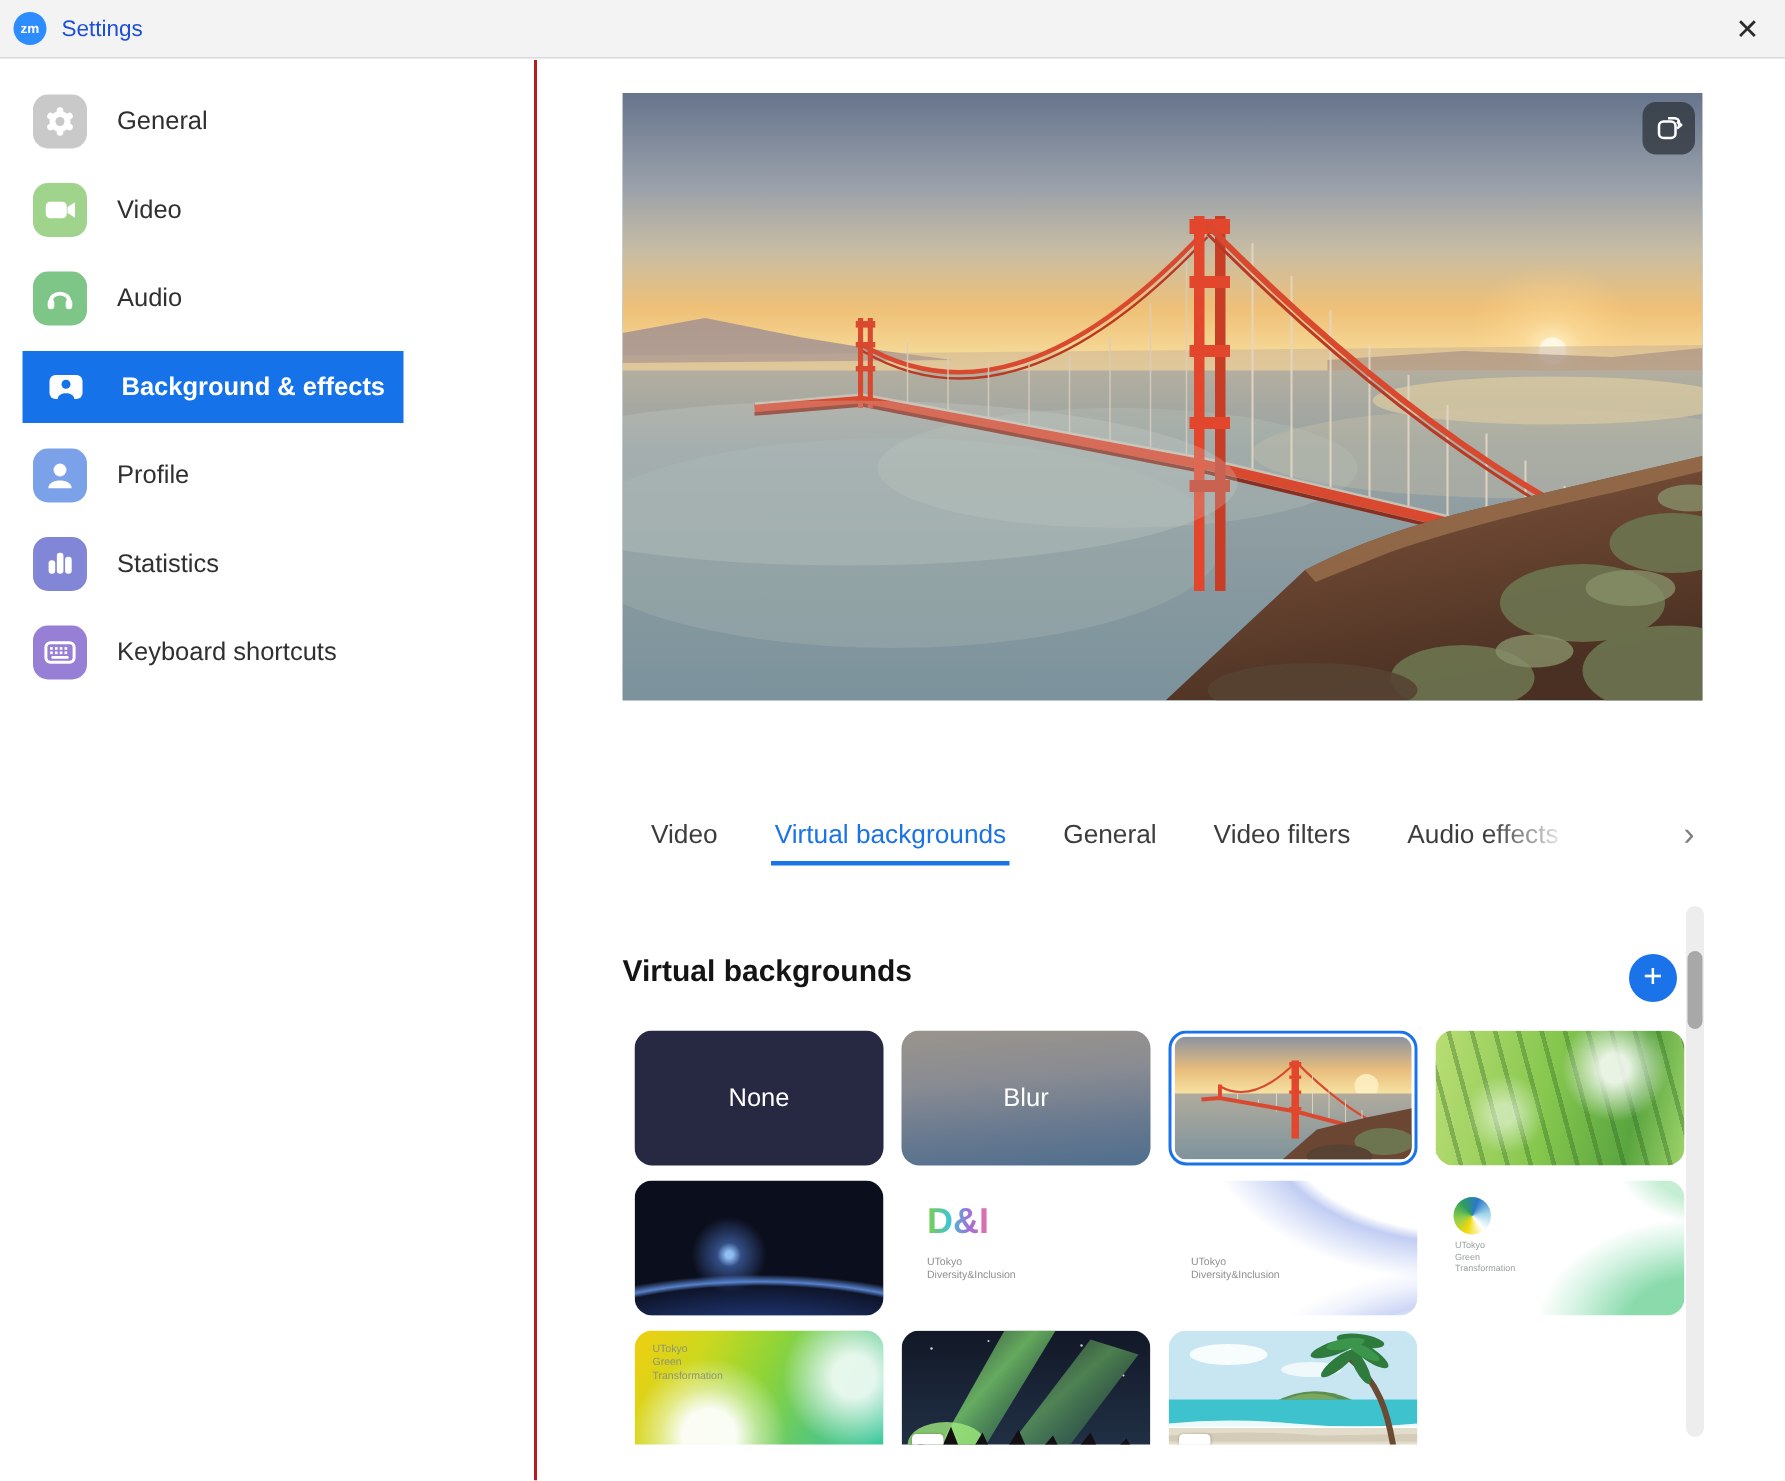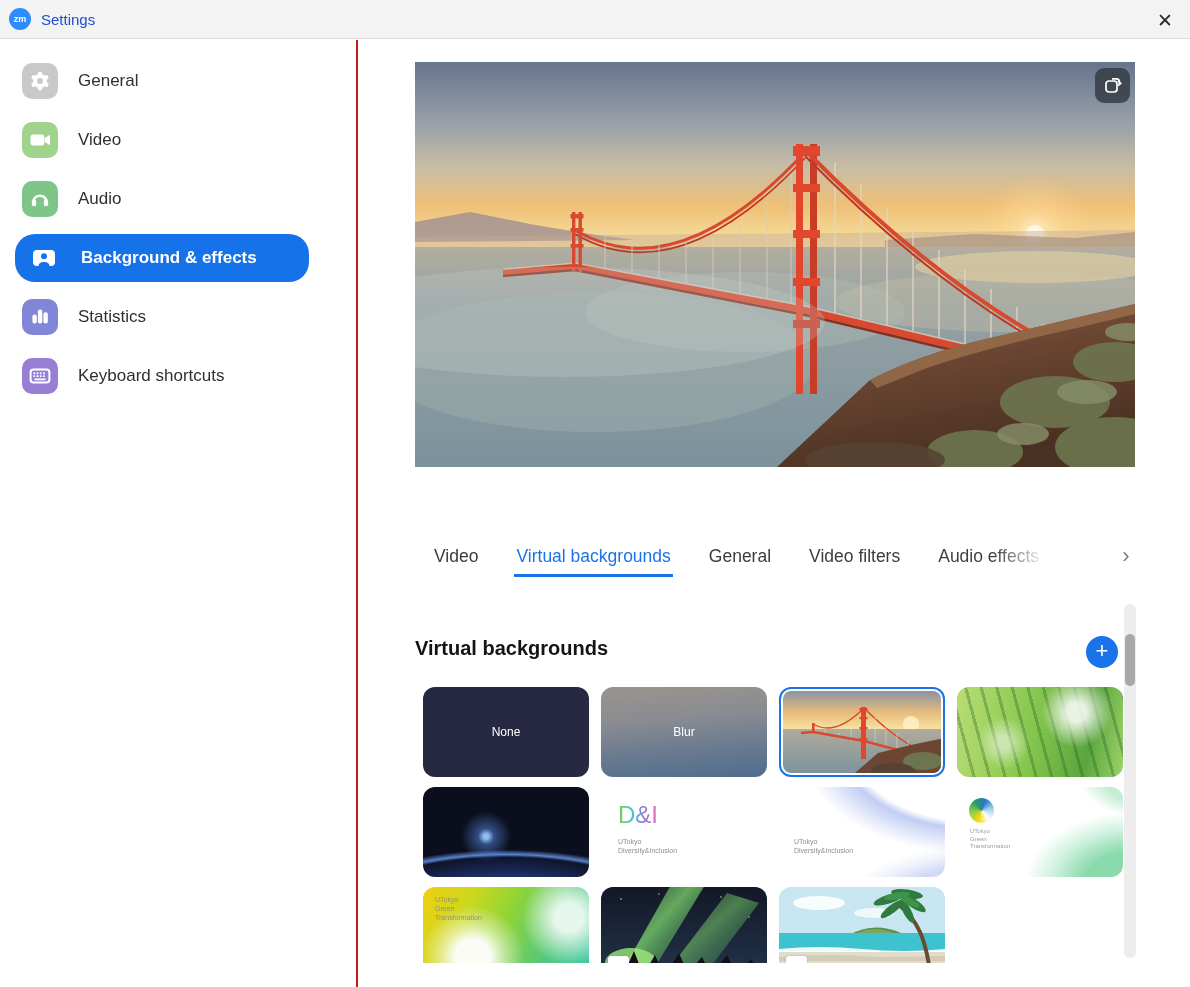--- a/index.html
+++ b/index.html
@@ -36,21 +36,21 @@
   }
   .nav-icon {
     width:36px; height:36px; border-radius:10px; flex:none;
     display:flex; align-items:center; justify-content:center;
   }
   .nav-label { margin-left:20px; font-size:17px; color:#303030; }
   .nav-item.selected {
     padding-left:0; height:59px; background:transparent;
   }
   .nav-pill {
-    margin-left:15px; width:294px; height:48px; border-radius:20px;
+    margin-left:15px; width:254px; height:48px; border-radius:0;
     background:#1572e8; display:flex; align-items:center; padding-left:16px;
   }
   .nav-pill .pill-label { margin-left:24px; font-size:17px; font-weight:bold; color:#fff; }
   .ic-general { background:#c9c9c9; }
   .ic-video { background:#a0d48c; }
   .ic-audio { background:#7dc687; }
   .ic-share { background:#66bf9a; }
   .ic-chat  { background:#55b7ab; }
   .ic-recording { background:#6d9ce6; }
   .ic-profile { background:#7ba1e8; }
@@ -104,21 +104,21 @@
   }
   .tile .fill { position:absolute; inset:0; }
   .tile.selected {
     border:2px solid #1a73e8; background:#fff; padding:2px; overflow:hidden;
   }
   .tile.selected .inner {
     position:relative; width:100%; height:100%; border-radius:8px; overflow:hidden;
   }
   .tile-label {
     position:absolute; inset:0; display:flex; align-items:center; justify-content:center;
-    color:#fff; font-size:12px;
+    color:#fff; font-size:17px;
   }
   .t-none { background:#272942; }
   .t-blur {
     background:linear-gradient(175deg,#9a948c 0%,#8a8c92 35%,#68798f 70%,#4f6e8e 100%);
   }
   .t-grass {
     background:
       radial-gradient(circle at 72% 28%, rgba(255,255,255,0.85) 0 7%, rgba(255,255,255,0) 26%),
       radial-gradient(circle at 28% 62%, rgba(255,255,255,0.5) 0 5%, rgba(255,255,255,0) 20%),
       repeating-linear-gradient(75deg, rgba(38,92,30,0.32) 0 3px, rgba(0,0,0,0) 3px 15px),
@@ -144,21 +144,21 @@
       radial-gradient(55% 65% at 110% -10%, rgba(140,220,170,0.5) 0 40%, rgba(0,0,0,0) 66%),
       #ffffff;
   }
   .t-yellow {
     background:
       radial-gradient(circle at 30% 78%, rgba(255,255,255,0.95) 0 13%, rgba(255,255,255,0.45) 24%, rgba(0,0,0,0) 38%),
       radial-gradient(circle at 88% 34%, rgba(255,255,255,0.85) 0 9%, rgba(255,255,255,0) 30%),
       linear-gradient(115deg,#f0ce10 0%,#ccd81e 25%,#8fd437 48%,#55c77c 74%,#40c9a0 95%);
   }
   .tile-big-title {
-    position:absolute; left:17px; top:14px; font-size:24px; font-weight:normal;
+    position:absolute; left:17px; top:14px; font-size:24px; font-weight:bold;
     background:linear-gradient(90deg,#7ccf4a 0%,#3fc3d8 38%,#a06fd8 68%,#e86fa8 100%);
     -webkit-background-clip:text; background-clip:text; color:transparent;
   }
   .tile-sub { position:absolute; font-size:7px; line-height:9px; color:#8f8f8f; }
   .logo-dot {
     position:absolute; left:12px; top:11px; width:25px; height:25px; border-radius:50%;
     background:conic-gradient(from 200deg,#f2d90a,#8fce4d,#2f9e5b,#2a77c9,#9fd4e8,#ffffff,#f2d90a);
   }
   .vid-badge {
     position:absolute; left:7px; bottom:6px; width:21px; height:15px; background:#fff;
@@ -230,20 +230,29 @@
           <rect x="2" y="5" width="22" height="16" rx="4" fill="#fff"></rect>
           <circle cx="13" cy="11.2" r="3" fill="#1572e8"></circle>
           <path d="M7.5 21 C7.5 15.8 18.5 15.8 18.5 21 Z" fill="#1572e8"></path>
         </svg>
       </span>
       <span class="pill-label">Background &amp; effects</span>
     </div>
   </div>
 
 
+  <div class="nav-item">
+    <span class="nav-icon ic-profile">
+      <svg width="36" height="36" viewBox="0 0 36 36">
+        <circle cx="18" cy="14.3" r="4.3" fill="#fff"></circle>
+        <path d="M10.2 26.5 C10.2 19.6 25.8 19.6 25.8 26.5 Z" fill="#fff"></path>
+      </svg>
+    </span>
+    <span class="nav-label">Profile</span>
+  </div>
 
   <div class="nav-item">
     <span class="nav-icon ic-stats">
       <svg width="36" height="36" viewBox="0 0 36 36">
         <rect x="10.4" y="15.5" width="4.4" height="9" rx="2" fill="#fff"></rect>
         <rect x="15.9" y="10.5" width="4.4" height="14" rx="2" fill="#fff"></rect>
         <rect x="21.4" y="13.2" width="4.4" height="11.3" rx="2" fill="#fff"></rect>
       </svg>
     </span>
     <span class="nav-label">Statistics</span>

